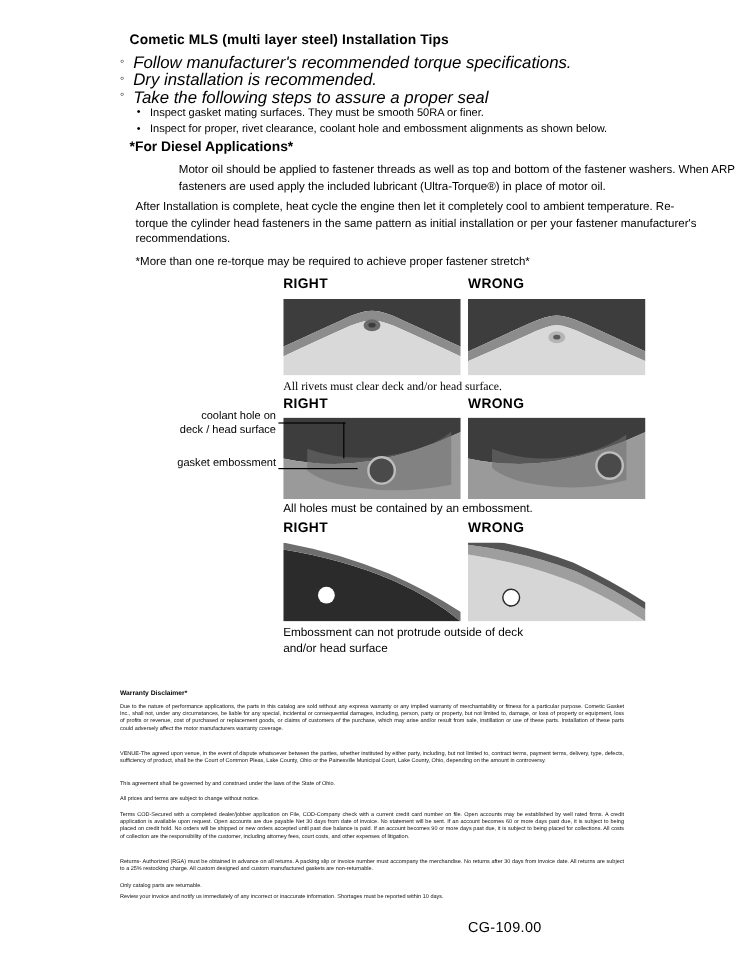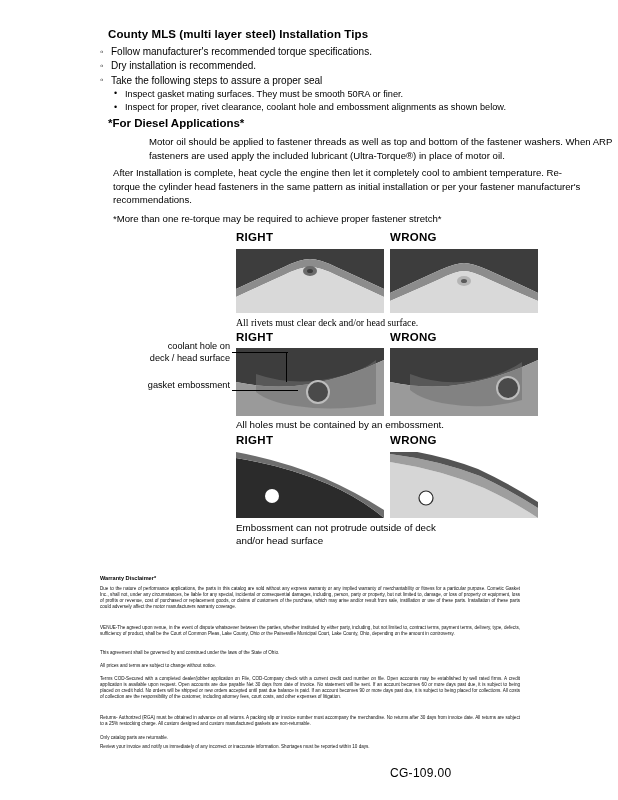--- a/index.html
+++ b/index.html
@@ -11,21 +11,21 @@
     overflow:hidden;
     position:relative;
   }
   .page{position:absolute;inset:0;}
 
   .title{
     position:absolute;left:108px;top:28px;
     font-size:11.5px;font-weight:bold;letter-spacing:.1px;
   }
   .bullets{position:absolute;left:100px;top:45px;width:500px;}
-  .b1{font-size:10px;line-height:14.3px;position:relative;padding-left:11px;}
+  .b1{font-size:14px;line-height:14.3px;position:relative;padding-left:11px;font-style:italic;}
   .b1::before{content:"\25E6";position:absolute;left:0;top:-0.5px;font-size:10px;}
   .b2{font-size:9.2px;line-height:13.6px;position:relative;padding-left:11px;margin-left:14px;}
   .b2::before{content:"\2022";position:absolute;left:0;top:-0.5px;font-size:9px;}
 
   .subhead{
     position:absolute;left:108px;top:117px;
     font-size:11.5px;font-weight:bold;
   }
   .para{
     position:absolute;left:113px;width:470px;
@@ -61,21 +61,21 @@
   .docnum{
     position:absolute;left:390px;top:766px;
     font-size:12px;letter-spacing:.3px;
   }
 </style>
 </head>
 <body>
 
 <div class="page">
 
-  <div class="title">County MLS (multi layer steel) Installation Tips</div>
+  <div class="title">Cometic MLS (multi layer steel) Installation Tips</div>
 
   <div class="bullets">
     <div class="b1">Follow manufacturer's recommended torque specifications.</div>
     <div class="b1">Dry installation is recommended.</div>
     <div class="b1">Take the following steps to assure a proper seal</div>
     <div class="b2">Inspect gasket mating surfaces.  They must be smooth 50RA or finer.</div>
     <div class="b2">Inspect for proper, rivet clearance, coolant hole and embossment alignments as shown below.</div>
   </div>
 
   <div class="subhead">*For Diesel Applications*</div>

